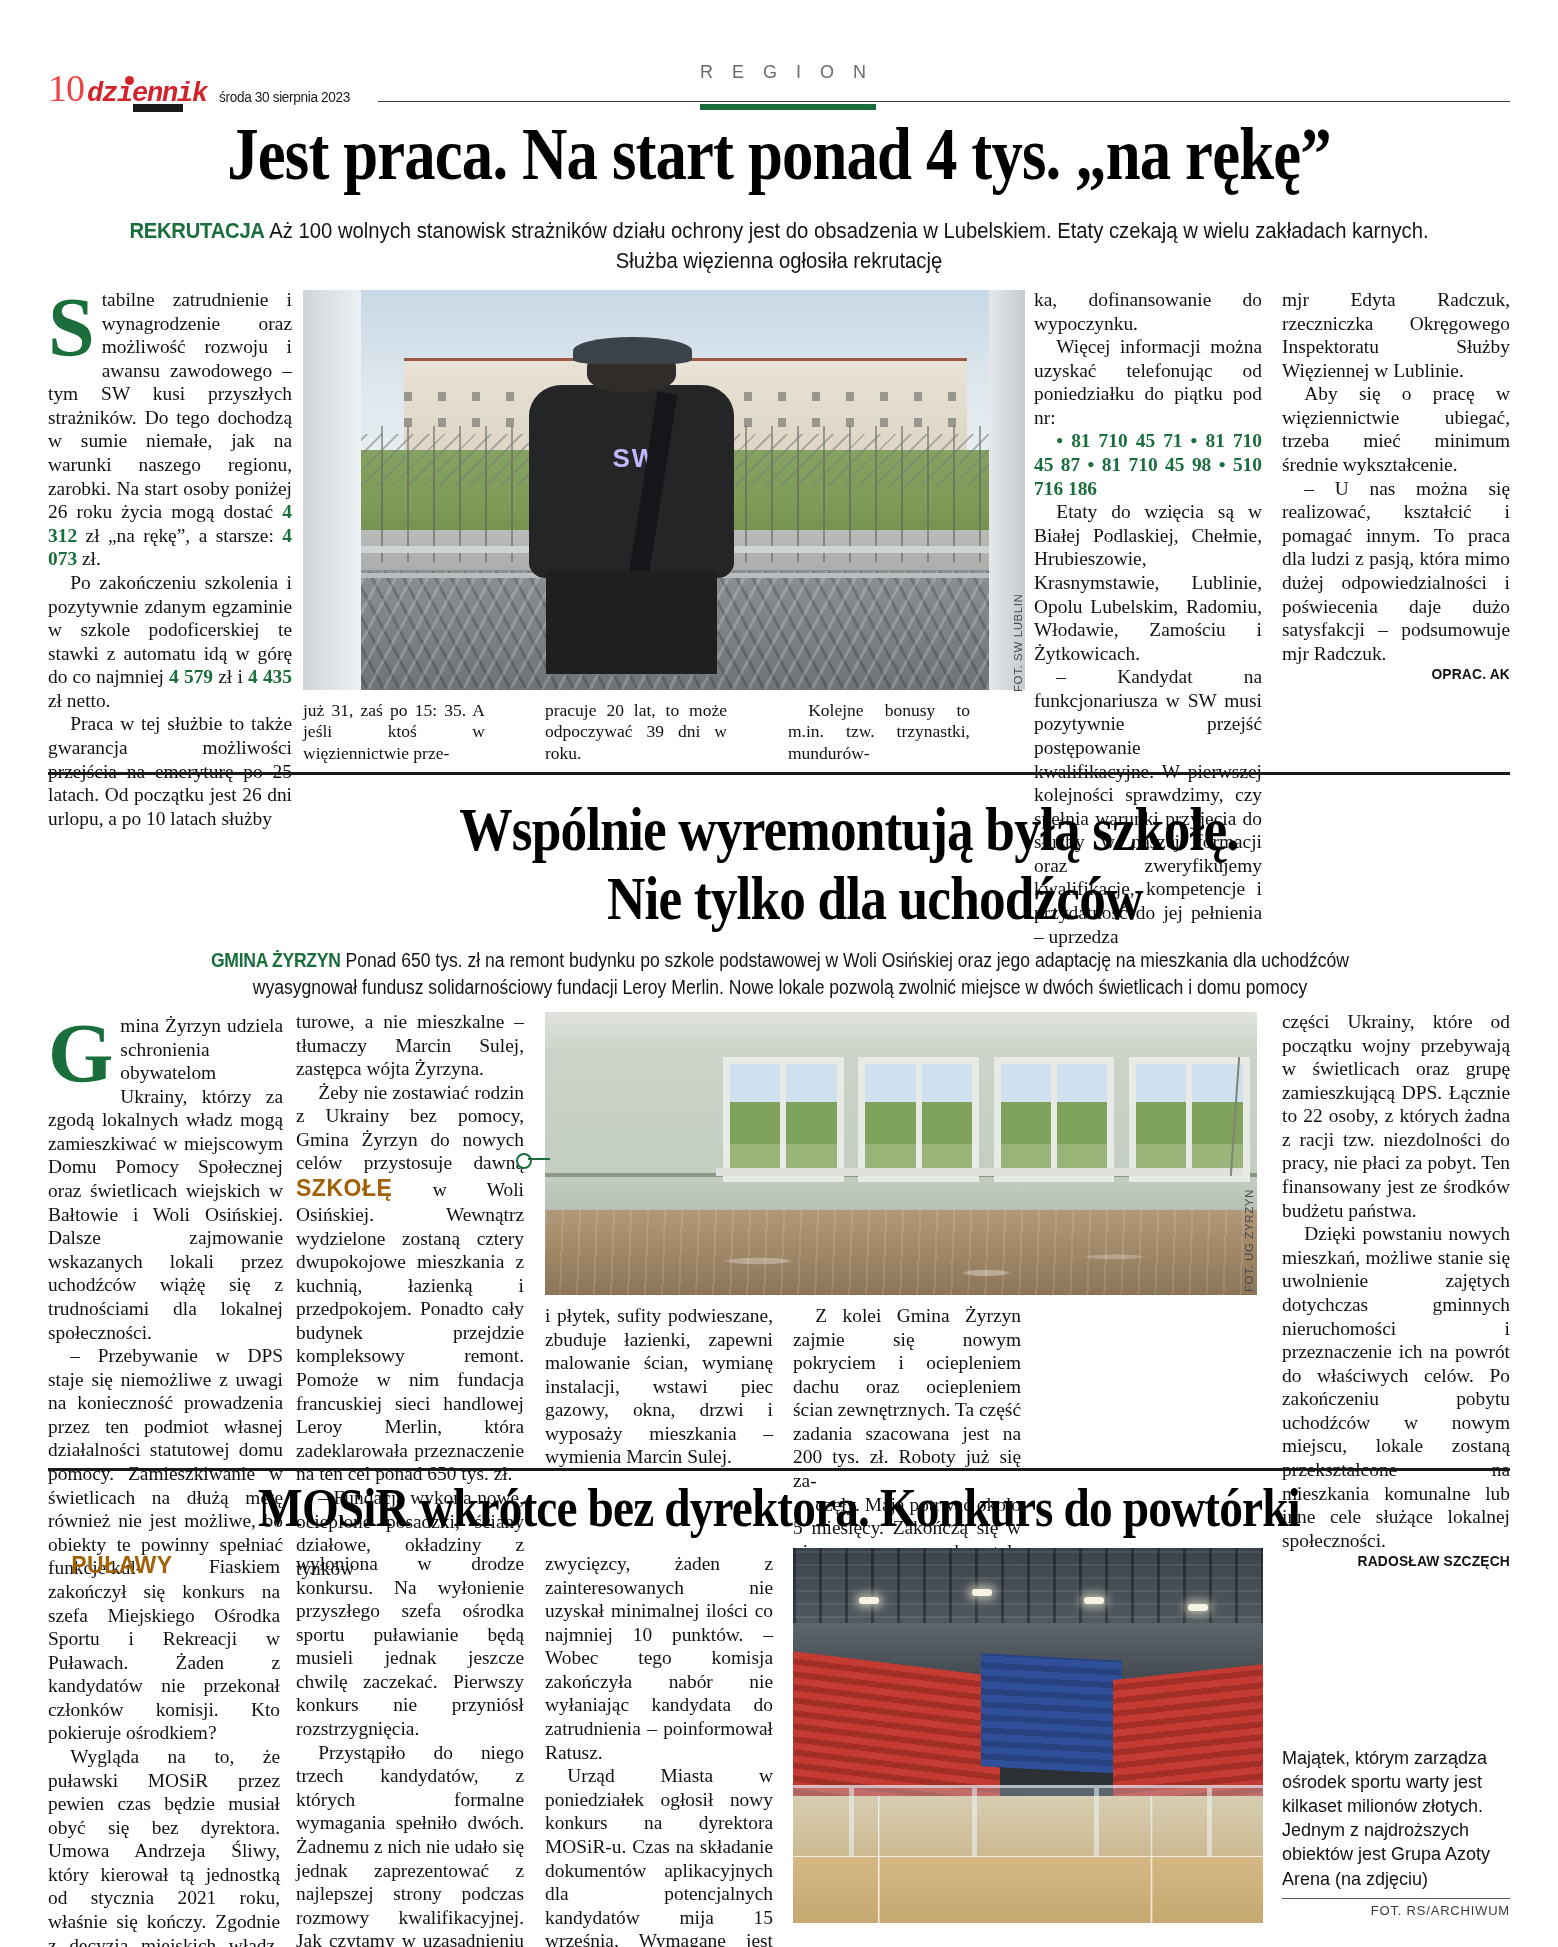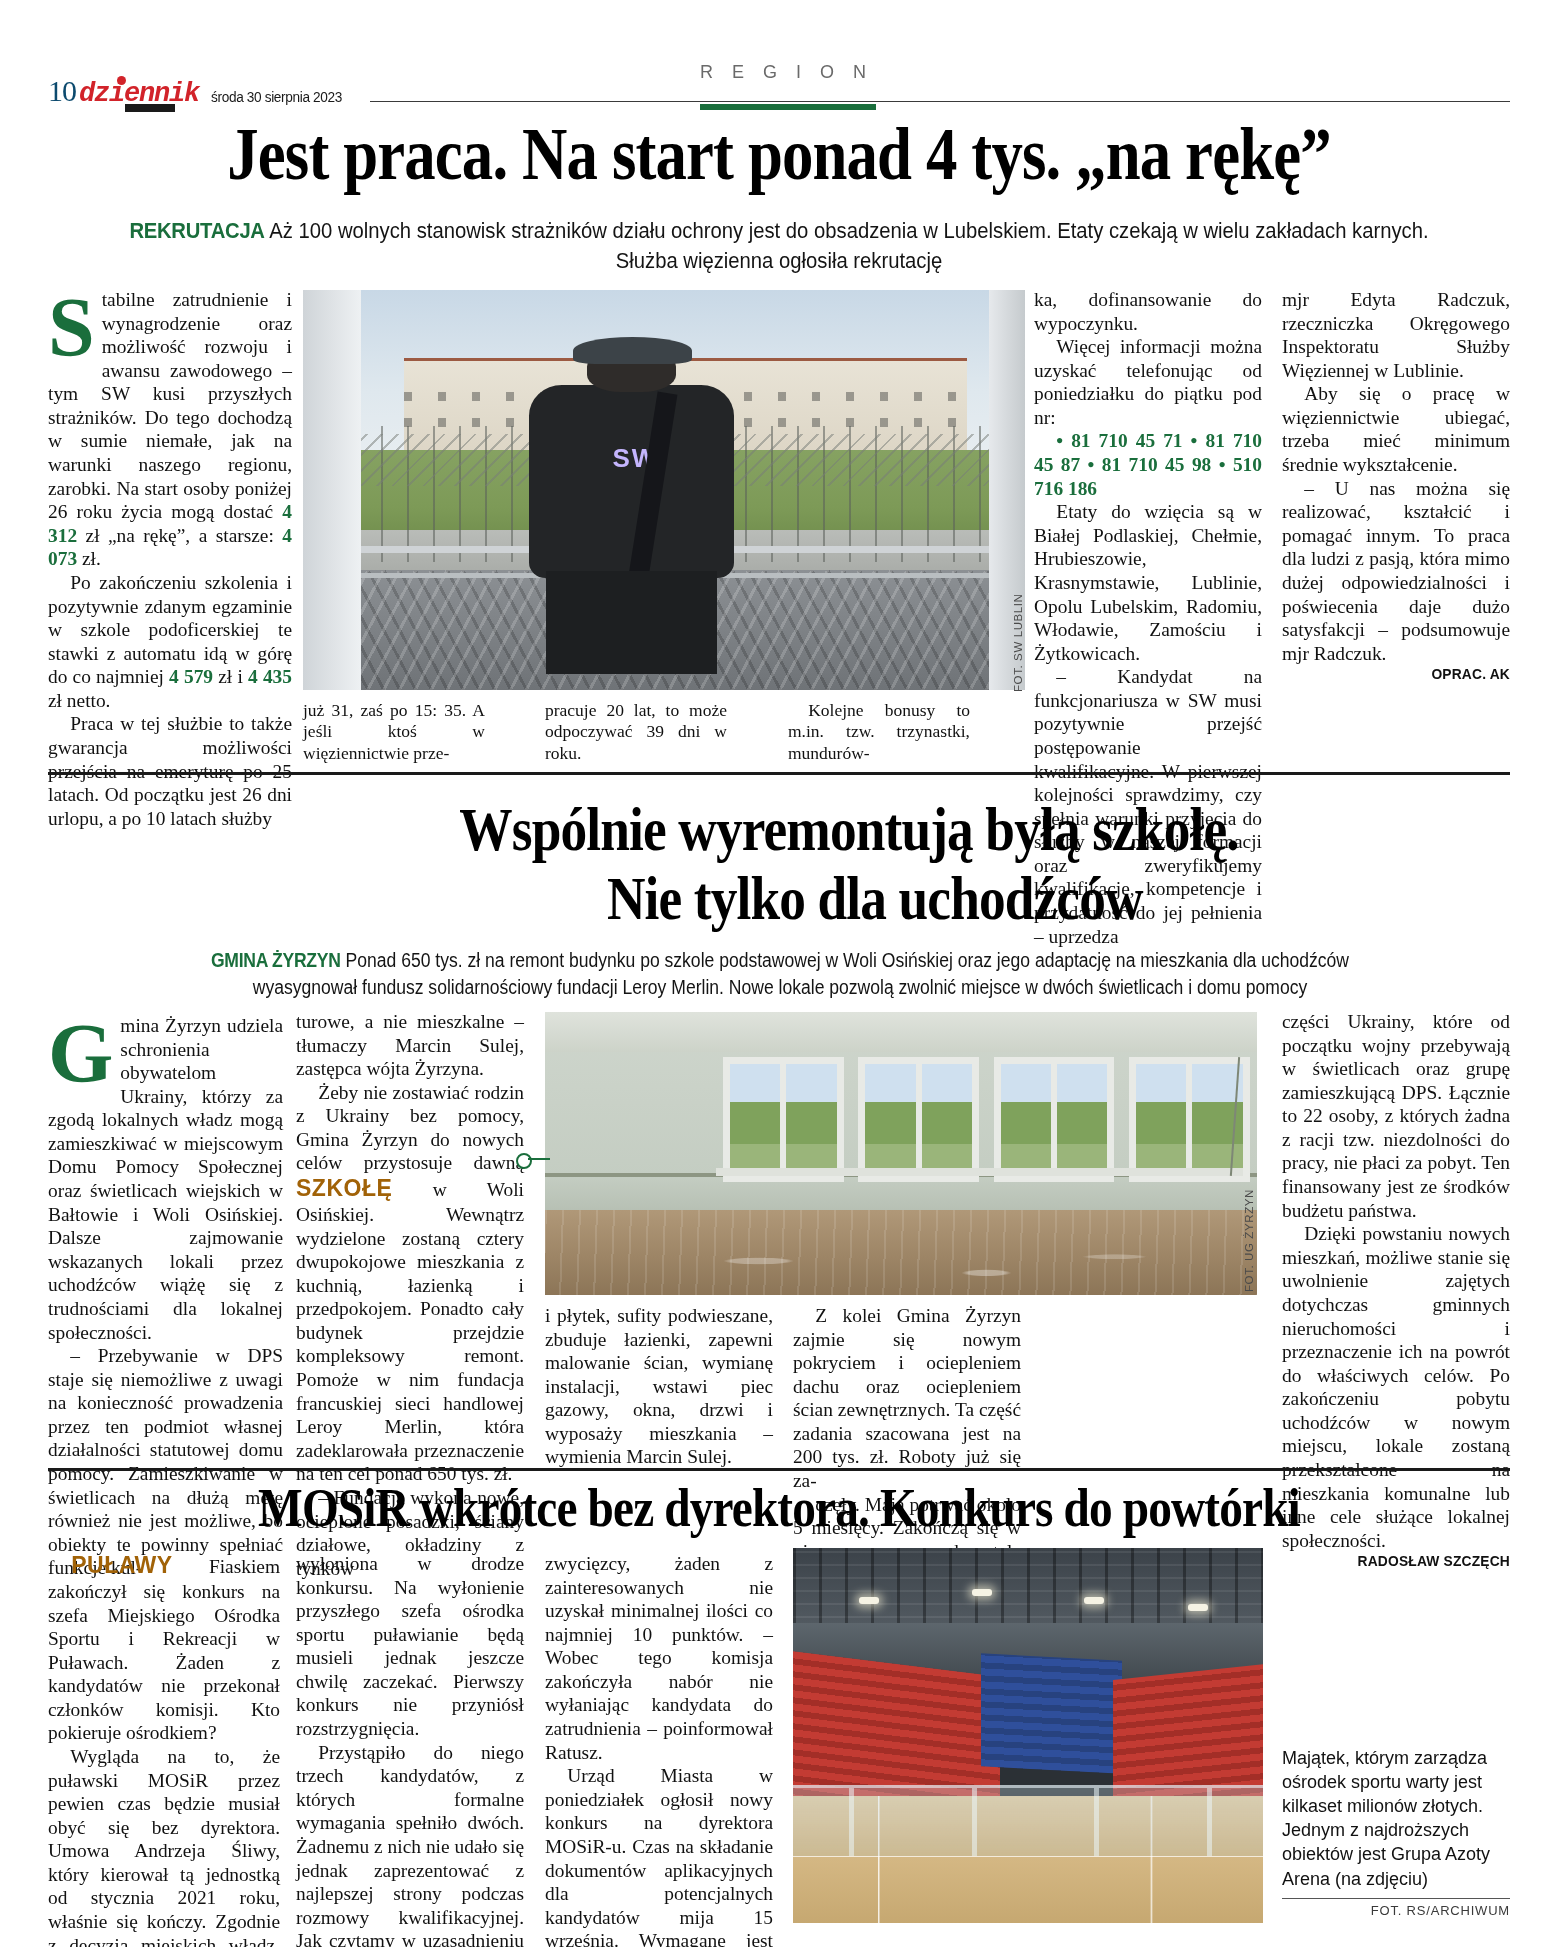--- a/index.html
+++ b/index.html
@@ -27,23 +27,23 @@
     align-items: flex-end;
   }
   .logo-wrap {
     display: flex;
     align-items: baseline;
     white-space: nowrap;
     margin-right: 12px;
   }
   .logo-num {
     font-family: "Liberation Serif", serif;
-    font-size: 30px;
+    font-size: 38px;
     font-weight: 400;
-    color: #0c4a6e;
+    color: #ef4444;
     letter-spacing: -1px;
     line-height: 1;
     margin-top: 17px;
   }
   .logo-word {
     position: relative;
     font-family: Liberation Mono, monospace;
     font-size: 27px;
     font-weight: 700;
     font-style: italic;

